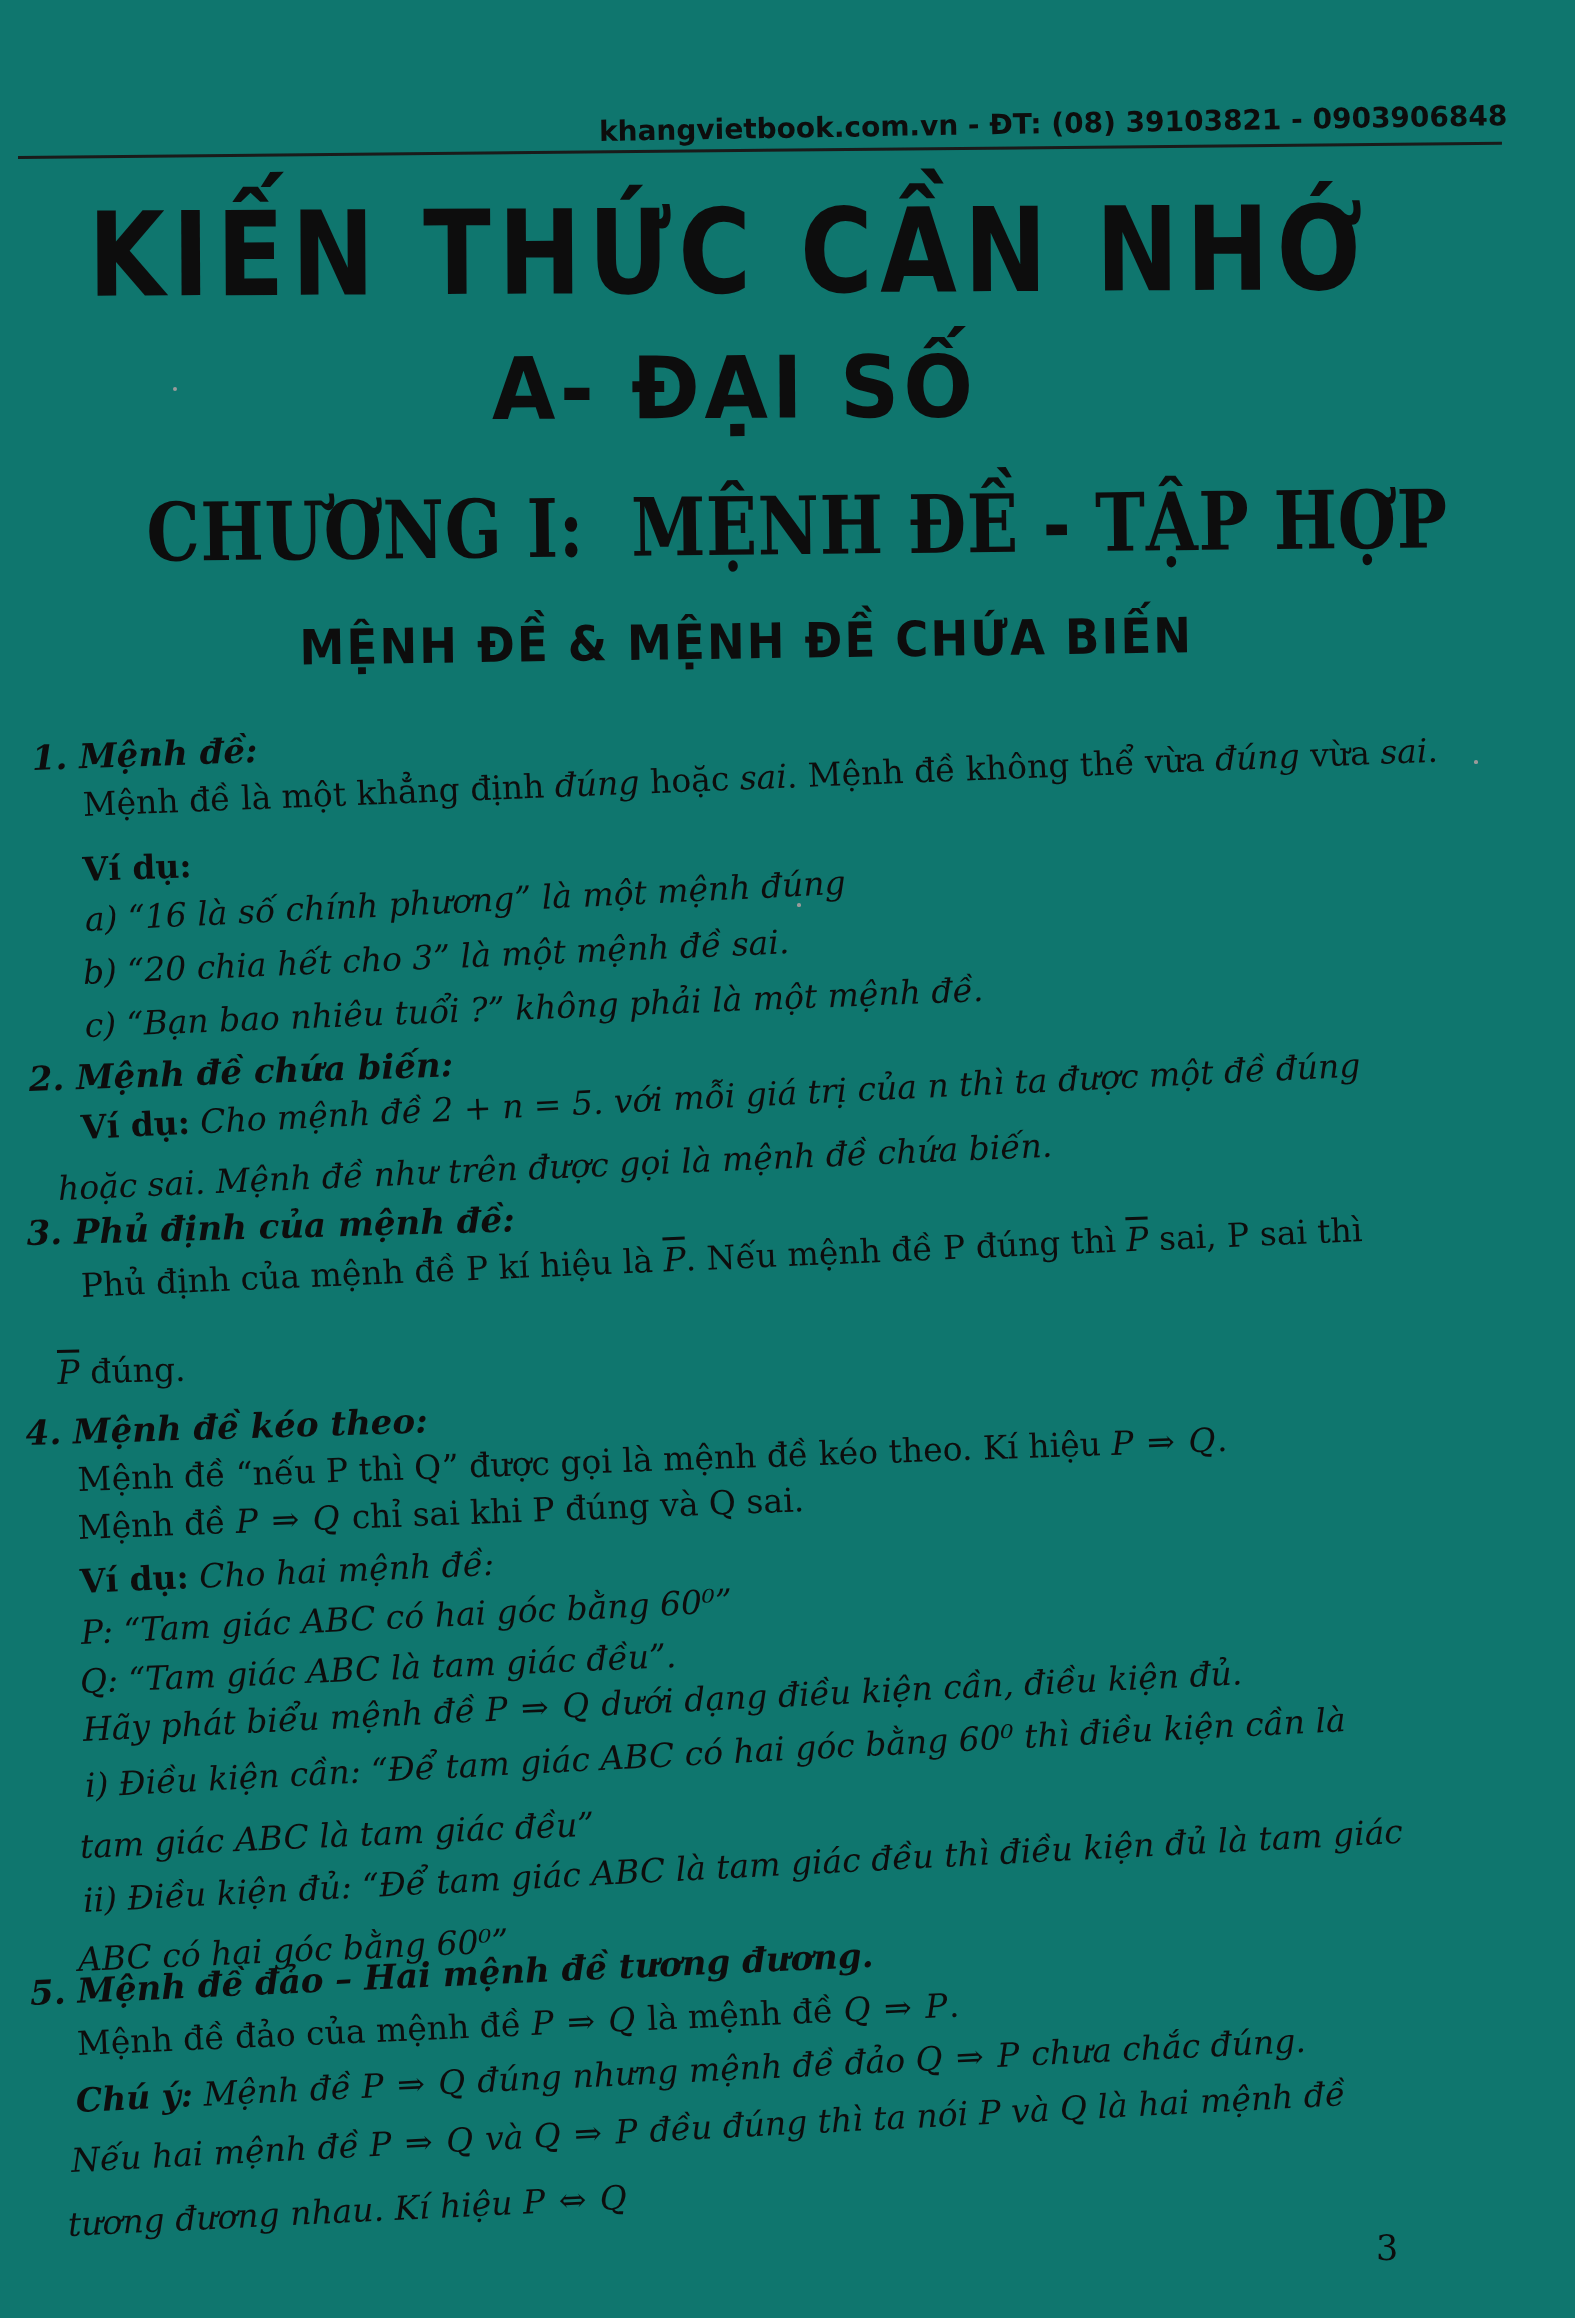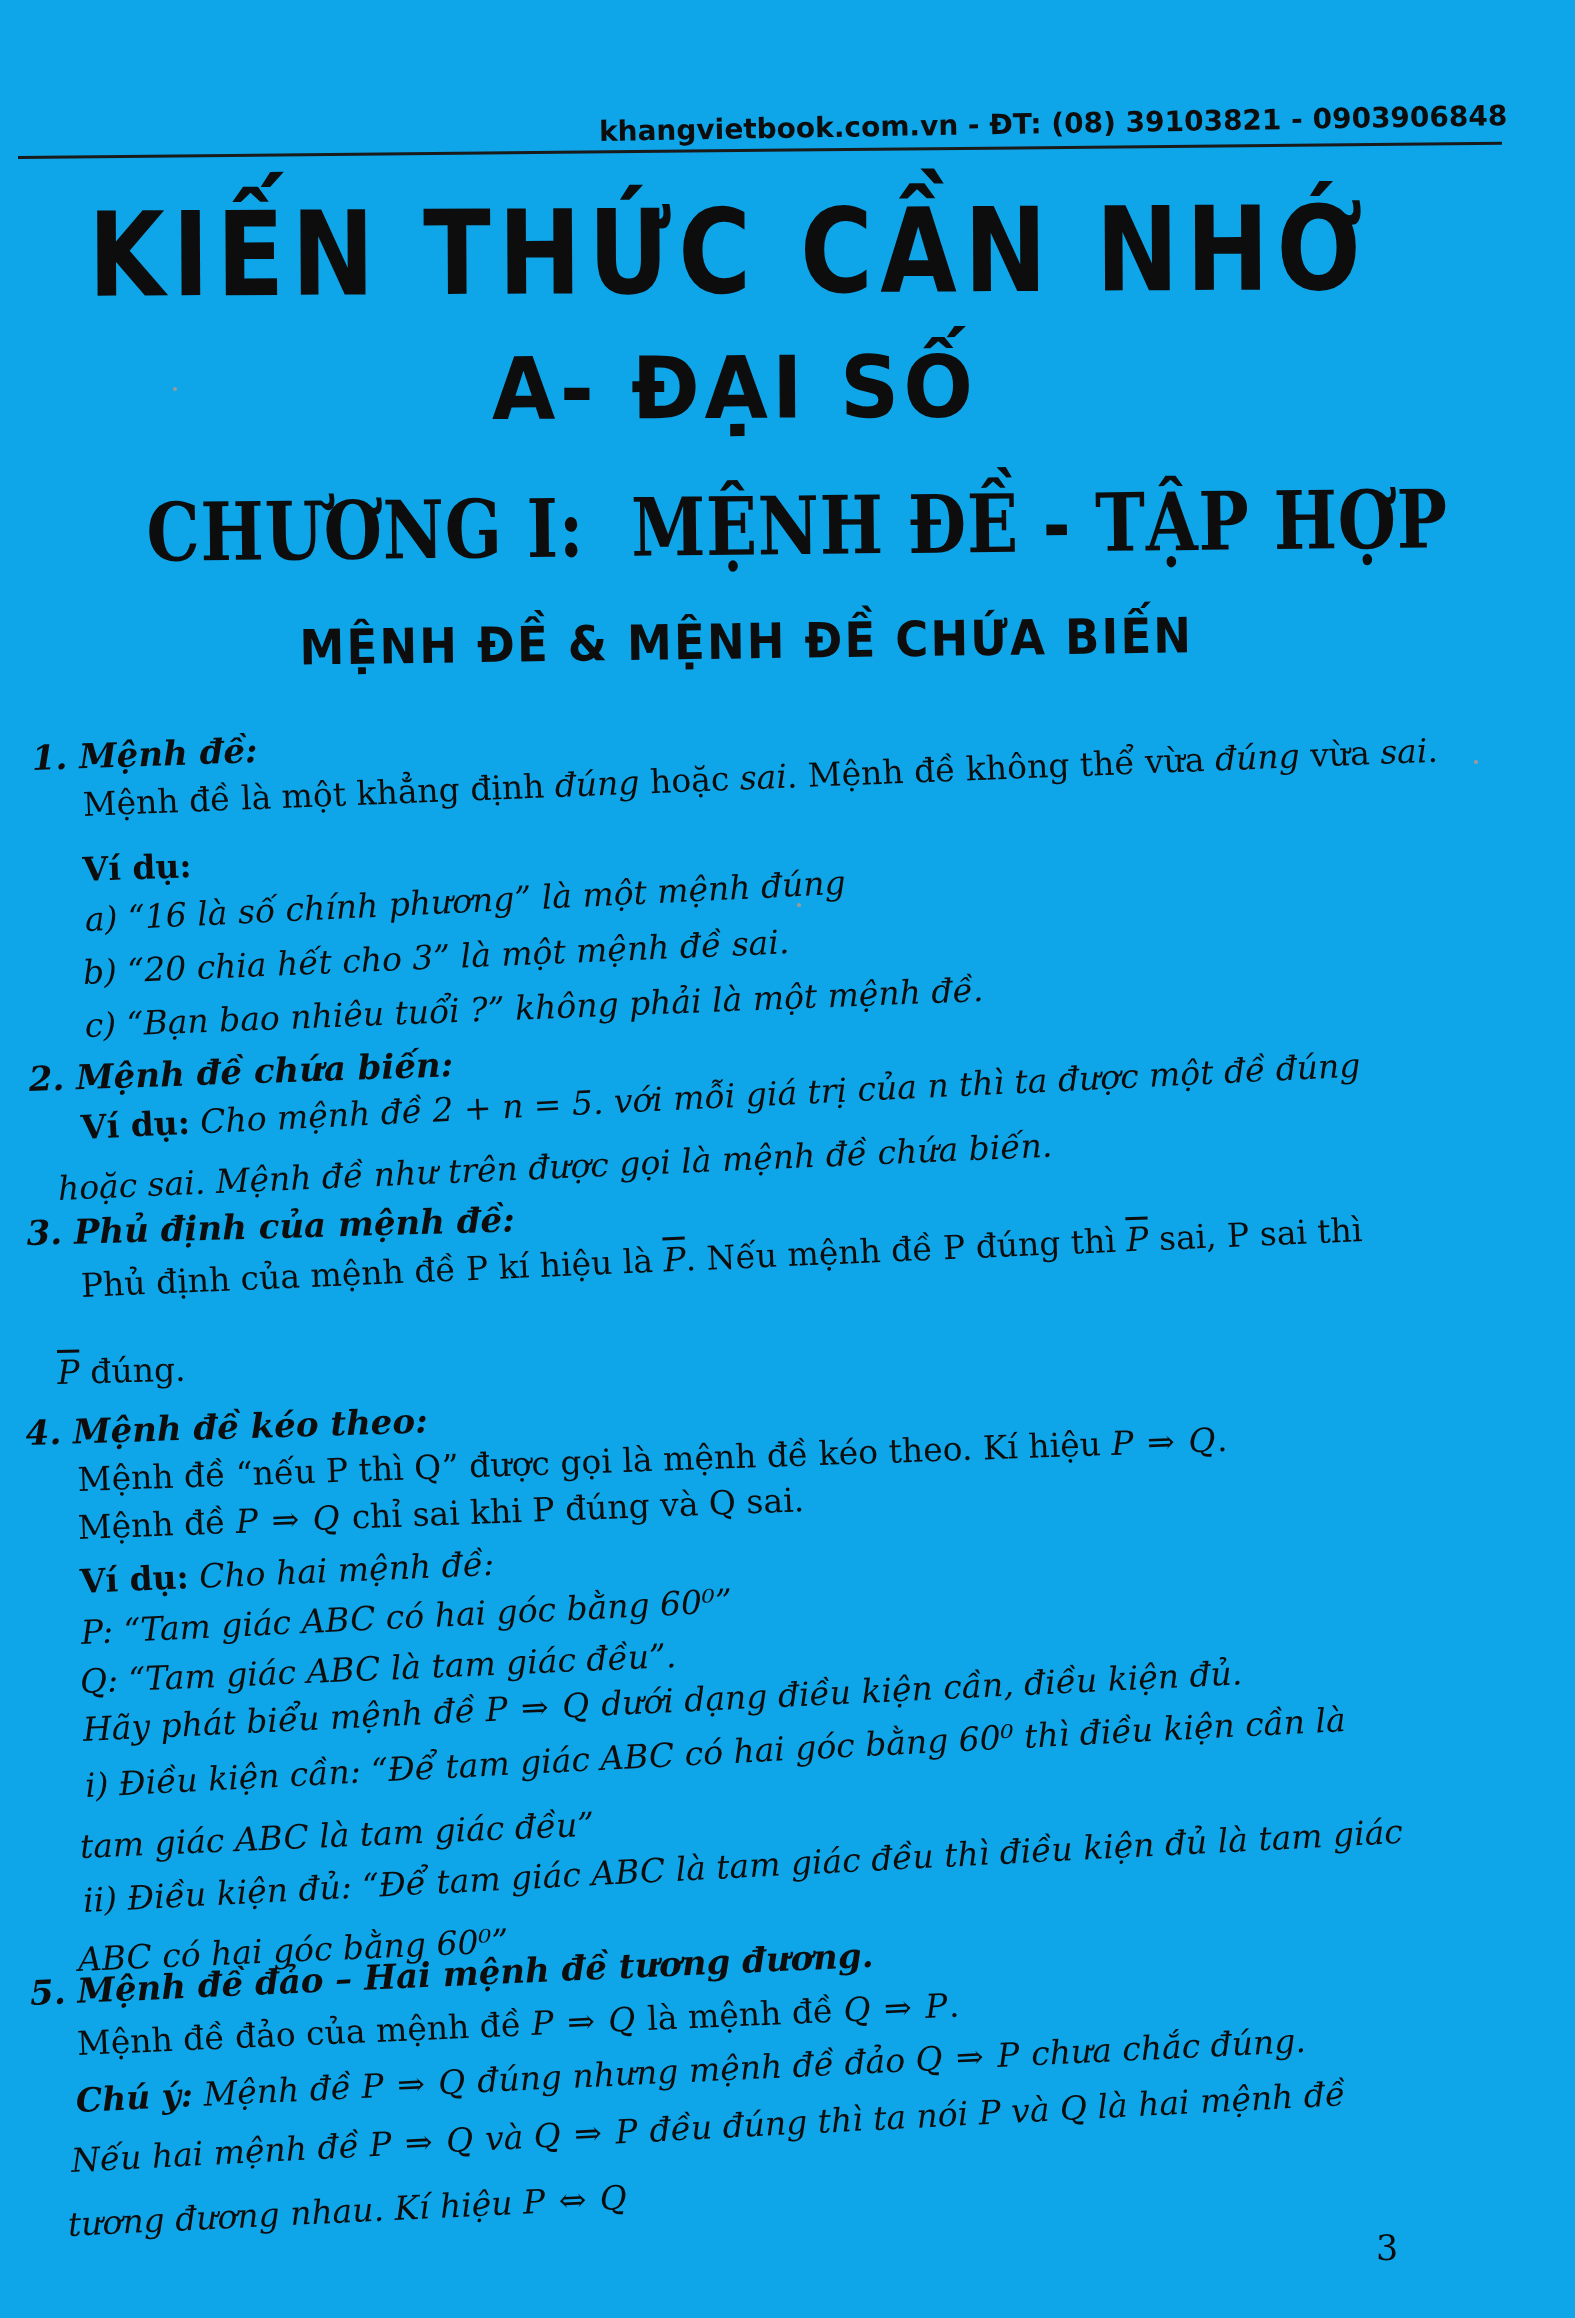--- a/index.html
+++ b/index.html
@@ -1,18 +1,18 @@
 <!DOCTYPE html>
 <html style="font-size:11.7px"><head>
 <meta charset="utf-8">
 <style>
   html,body { margin:0; padding:0; background:#e8e8e8; }
   .page {
     position:relative; width:1576px; height:2319px;
-    background:#0ea5e9; overflow:hidden; margin:0 auto;
+    background:#0f766e; overflow:hidden; margin:0 auto;
     color:#0d0d0d;
   }
   .ln {
     position:absolute; white-space:nowrap;
     font-family:"DejaVu Serif","Liberation Serif",serif;
     font-size:33px; line-height:1.25; color:#0d0d0d;
     transform-origin:0 0;
   }
   .hd { font-weight:700; font-style:italic; font-size:34px; }
   .i  { font-style:italic; }

